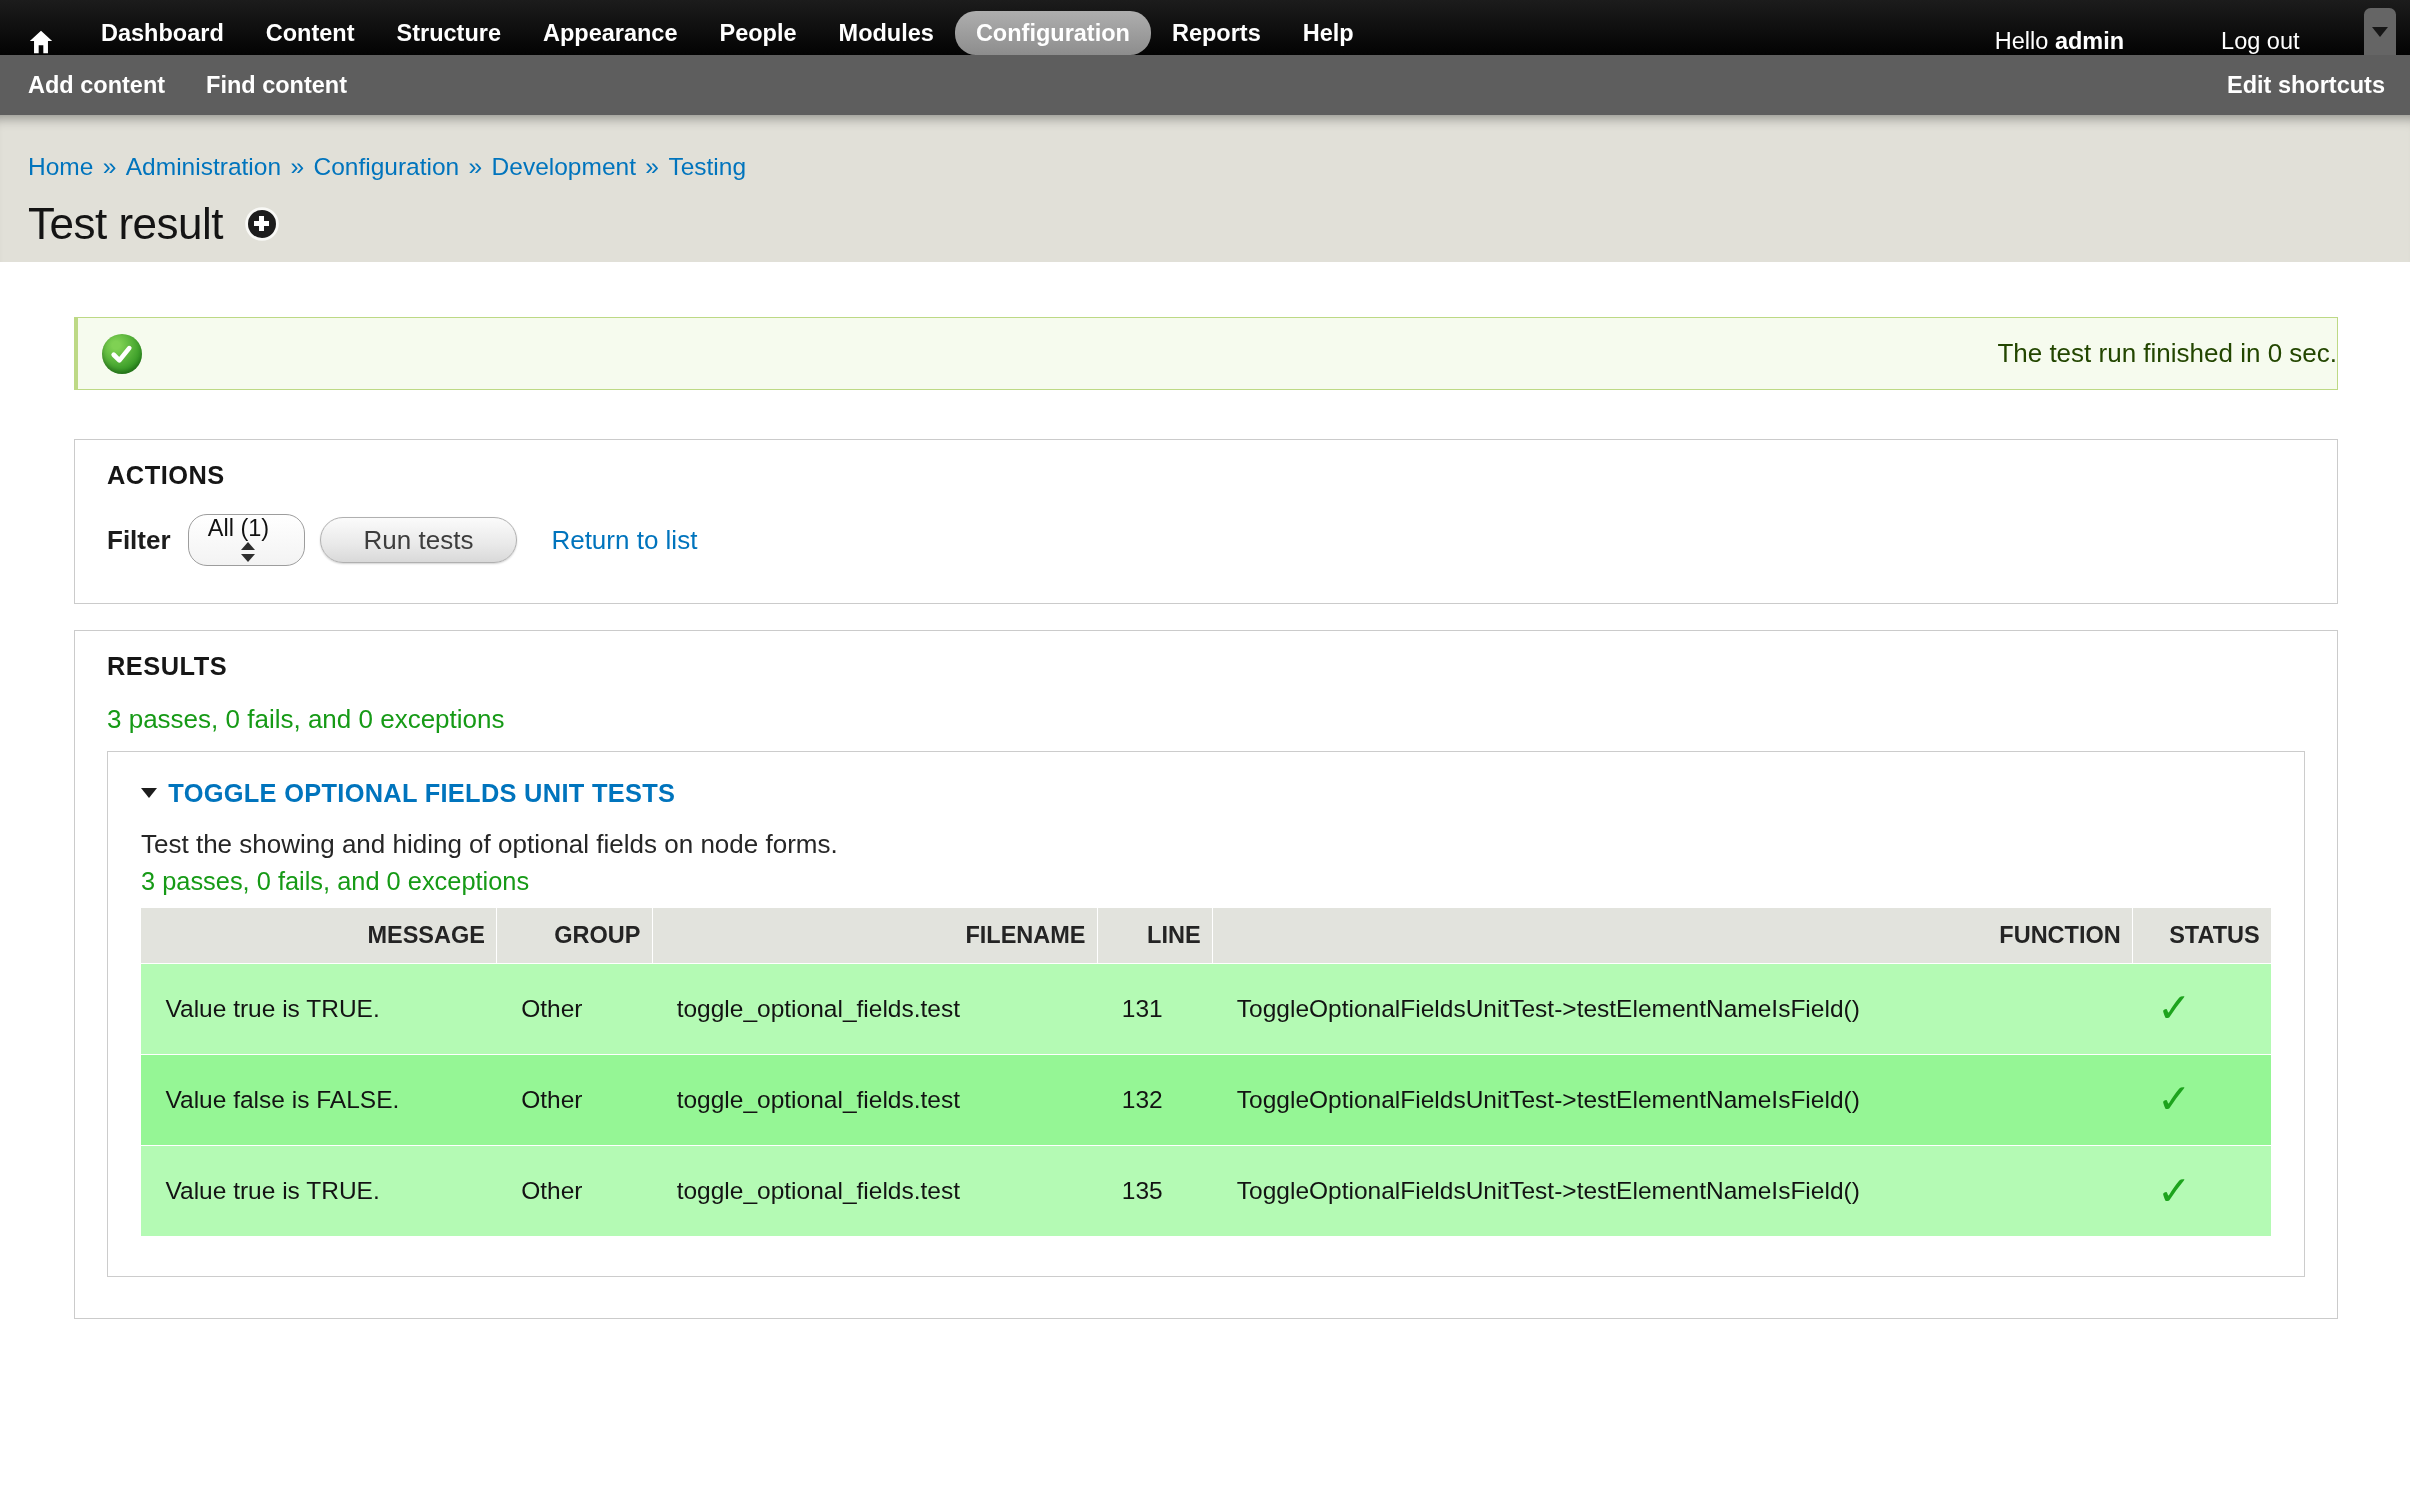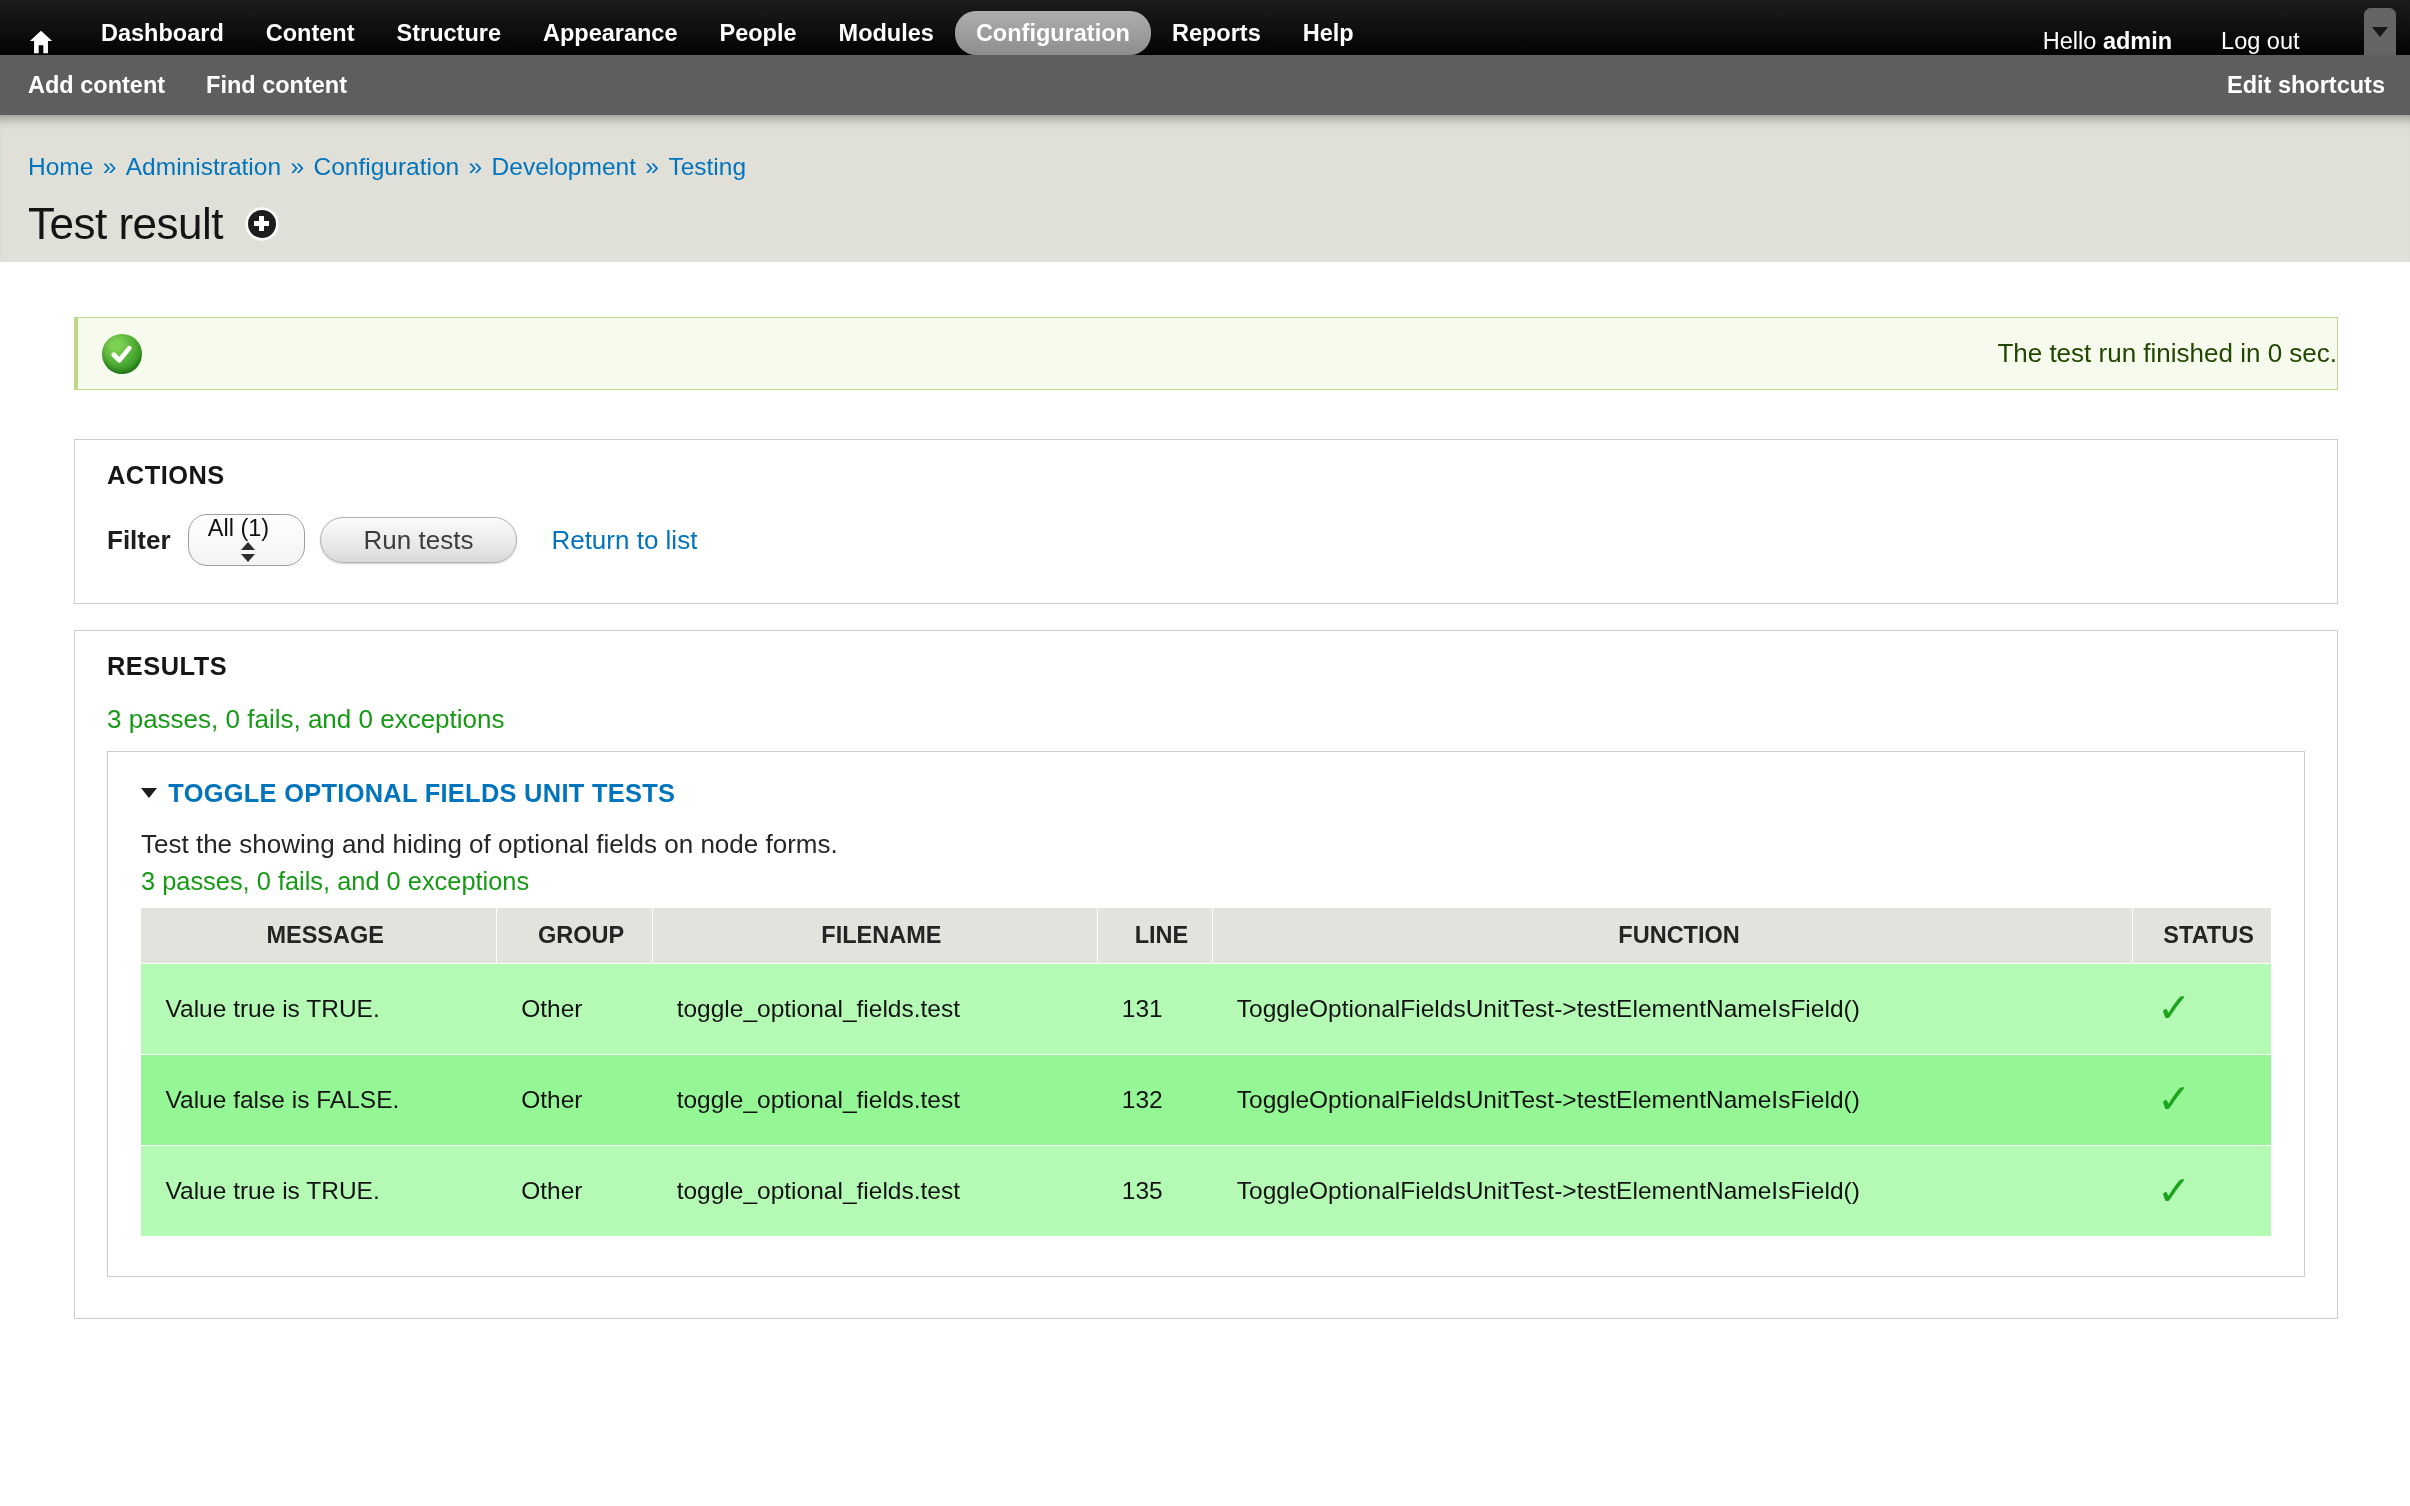--- a/index.html
+++ b/index.html
@@ -30,20 +30,21 @@
     padding: 8.5px 21px;
     border-radius: 21px;
     white-space: nowrap;
   }
   .toolbar nav a.active { background: linear-gradient(#aeaeae, #8d8d8d); }
   .toolbar .toolbar-right {
     margin-left: auto;
     display: flex;
     align-items: center;
     padding-right: 87px;
+    gap: 48px;
   }
   .toolbar .toolbar-right a, .toolbar .toolbar-right .greeting {
     color: #fff; font-size: 23.5px; white-space: nowrap;
   }
   .toolbar .greeting { margin-right: 49px; }
   .toolbar .greeting b { font-weight: bold; }
   .toolbar-toggle-tab {
     position: absolute;
     right: 15px; top: 7.5px;
     width: 32px; height: 47px;
@@ -209,21 +210,21 @@
     letter-spacing: 0.3px;
     line-height: 30px;
   }
   .group-description { margin-top: 21px; font-size: 26px; color: #262626; line-height: 30px; }
   .group-summary { margin-top: 7.5px; font-size: 25.4px; color: #169a16; line-height: 28px; margin-bottom: 13px; }
 
   
   table.results-table { width: 100%; border-collapse: collapse; }
   table.results-table th {
     background: #e2e3dd;
-    text-align: center;
+    text-align: right;
     font-size: 23.5px;
     font-weight: bold;
     color: #242424;
     padding: 14px 11.3px 14px 24.5px;
     border-right: 1.9px solid #fff;
     border-bottom: 1.9px solid #fff;
     white-space: nowrap;
   }
   table.results-table th:last-child { border-right: none; }
   table.results-table td {

